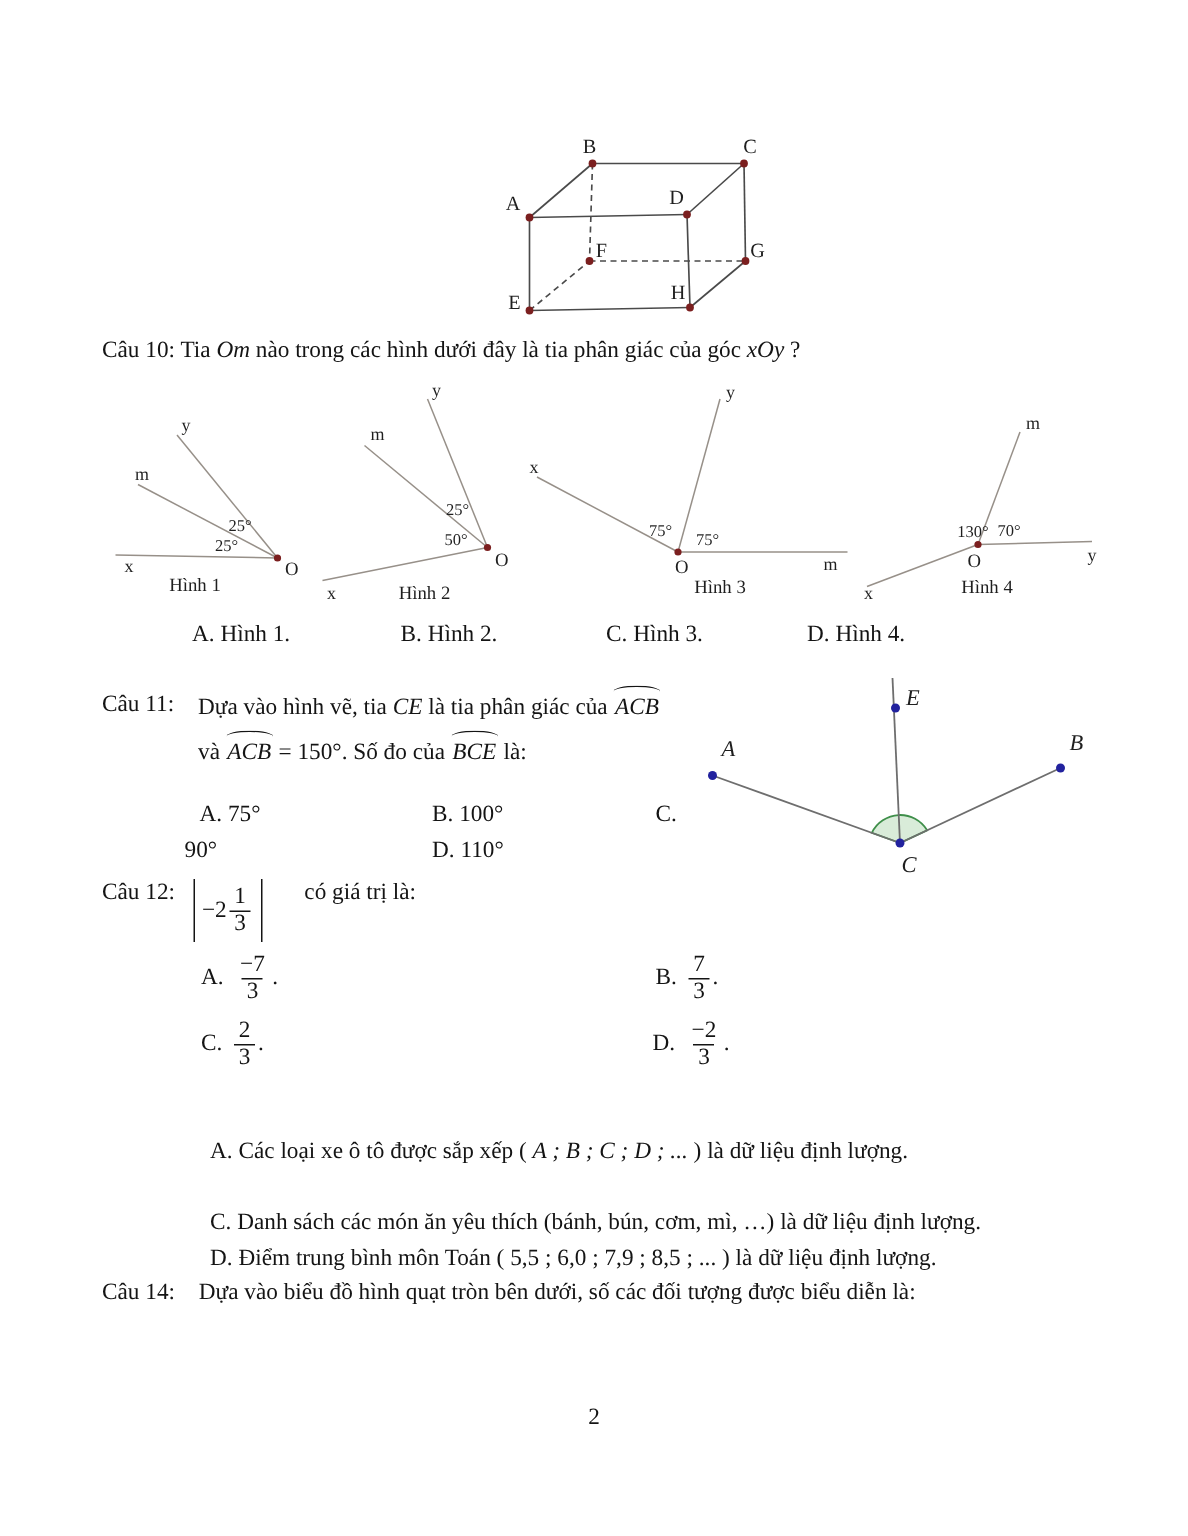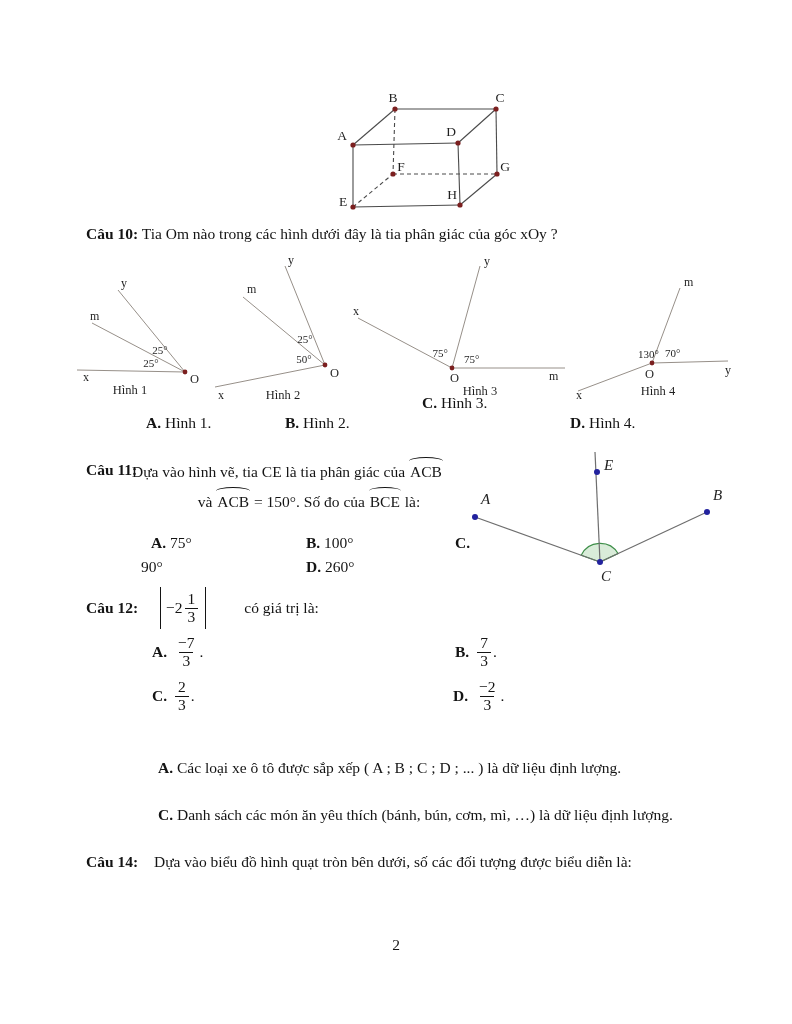--- a/index.html
+++ b/index.html
@@ -3,35 +3,35 @@
 <meta charset="utf-8">
 <style>
   * { margin:0; padding:0; box-sizing:border-box; }
   html,body { background:#fff; }
   .page {
     position:relative; width:792px; height:1024px; margin:0 auto;
     background:#ffffff; font-family:"Liberation Serif", serif;
     font-size:15.5px; color:#141414; overflow:hidden;
   }
   .abs { position:absolute; }
-  .b { font-weight:bold;margin-left:18px; }
-  .mathvar { font-family:"Liberation Serif", serif; }
+  .b { font-weight:normal; }
+  .mathvar { font-style:italic; font-family:"Liberation Serif", serif; }
   .arc-hat { position:relative; display:inline-block; padding:2px 1px 0 1px; }
   .arc-hat::before {
     content:""; position:absolute; left:0; right:0; top:-4px; height:7px;
     border-top:1.2px solid #141414; border-radius:50% 50% 0 0;
   }
   .frac { display:inline-flex; flex-direction:column; align-items:center;
           line-height:1.08; vertical-align:middle; margin:0 2px; }
   .frac .den { border-top:1.3px solid #141414; }
   .frac span { padding:0 3px; }
   .absval { display:inline-flex; align-items:center; padding:0 5px;
             border-left:1.3px solid #141414; border-right:1.3px solid #141414;
             height:42px; margin:0 4px; }
-  .exprrow { display:flex; align-items:center;gap:10px; }
+  .exprrow { display:flex; align-items:flex-start; }
   .optrow { display:flex; align-items:center; }
   svg text { font-family:"Liberation Serif", serif; fill:#1f1f1f; }
   .figline { stroke:#979089; stroke-width:1; }
   .boxline { stroke:#4a4a4a; stroke-width:1.1; }
   .boxdash { stroke:#4a4a4a; stroke-width:1.1; stroke-dasharray:4 3; }
   .q11line { stroke:#6e6e6e; stroke-width:1.2; }
   .pagenum { width:100%; text-align:center; }
 </style>
 </head>
 <body>
@@ -142,65 +142,65 @@
 
   <div>
     <span class="abs" style="left:128px; top:414px;">
       <span class="b">A.</span>
       <span>Hình 1.</span>
     </span>
     <span class="abs" style="left:267px; top:414px;">
       <span class="b">B.</span>
       <span>Hình 2.</span>
     </span>
-    <span class="abs" style="left:404px; top:394px;text-align:right;">
+    <span class="abs" style="left:404px; top:414px;text-align:right;">
       <span class="b">C.</span>
       <span>Hình 3.</span>
     </span>
-    <span class="abs" style="left:552px; top:414px;">
+    <span class="abs" style="left:538px; top:414px;">
       <span class="b">D.</span>
       <span>Hình 4.</span>
     </span>
   </div>
 
   <div class="abs" style="left:68px; top:461px;">
     <span class="b">Câu 11:</span>
   </div>
   <div class="abs" style="left:132px; top:461px; width:330px;">
     <span>Dựa vào hình vẽ, tia</span>
     <span class="mathvar">CE</span>
     <span>là tia phân giác của</span>
     <span class="mathvar arc-hat">ACB</span>
   </div>
-  <div class="abs" style="left:144px; top:491px; width:330px;text-align:center;">
+  <div class="abs" style="left:132px; top:491px; width:330px;">
     <span>và</span>
     <span class="mathvar arc-hat">ACB</span>
     <span>= 150°</span><span>. Số đo của</span>
     <span class="mathvar arc-hat">BCE</span>
     <span>là:</span>
   </div>
 
   <div>
     <span class="abs" style="left:133px; top:534px;">
       <span class="b">A.</span>
       <span>75°</span>
     </span>
     <span class="abs" style="left:288px; top:534px;">
       <span class="b">B.</span>
       <span>100°</span>
     </span>
     <span class="abs" style="left:437px; top:534px;">
       <span class="b">C.</span>
     </span>
-    <span class="abs" style="left:141px; top:558px;">
+    <span class="abs" style="left:123px; top:558px;">
       <span>90°</span>
     </span>
     <span class="abs" style="left:288px; top:558px;">
       <span class="b">D.</span>
-      <span>260°</span>
+      <span>110°</span>
     </span>
   </div>
 
   <svg class="abs" style="left:460px; top:448px;" width="290" height="140" viewBox="0 0 290 140">
     <path d="M 140 114 L 121.2 107.2 A 21 21 0 0 1 158.1 105.5 Z" fill="#d9ecd9" stroke="#3f8f4a" stroke-width="1.2"></path>
     <line class="q11line" x1="140" y1="114" x2="15" y2="69"></line>
     <line class="q11line" x1="140" y1="114" x2="247" y2="64"></line>
     <line class="q11line" x1="140" y1="114" x2="135" y2="4"></line>
     <g fill="#22229e">
       <circle cx="15" cy="69" r="3"></circle>
@@ -262,20 +262,24 @@
   <div class="abs" style="left:140px; top:759px; width:610px;">
     <span class="b">A.</span>
     <span>Các loại xe ô tô được sắp xếp (</span>
     <span class="mathvar">A ; B ; C ; D ; ...</span>
     <span>) là dữ liệu định lượng.</span>
   </div>
   <div class="abs" style="left:140px; top:806px; width:610px;">
     <span class="b">C.</span>
     <span>Danh sách các món ăn yêu thích (bánh, bún, cơm, mì, …) là dữ liệu định lượng.</span>
   </div>
+  <div class="abs" style="left:140px; top:830px; width:610px;">
+    <span class="b">D.</span>
+    <span>Điểm trung bình môn Toán ( 5,5 ; 6,0 ; 7,9 ; 8,5 ; ... ) là dữ liệu định lượng.</span>
+  </div>
 
   <div class="abs" style="left:68px; top:853px; width:680px;">
     <span class="b">Câu 14:</span>
     <span style="margin-left:12px;">Dựa vào biểu đồ hình quạt tròn bên dưới, số các đối tượng được biểu diễn là:</span>
   </div>
 
   <div class="abs pagenum" style="left:0; top:936px;">2</div>
 
 </div>
 

